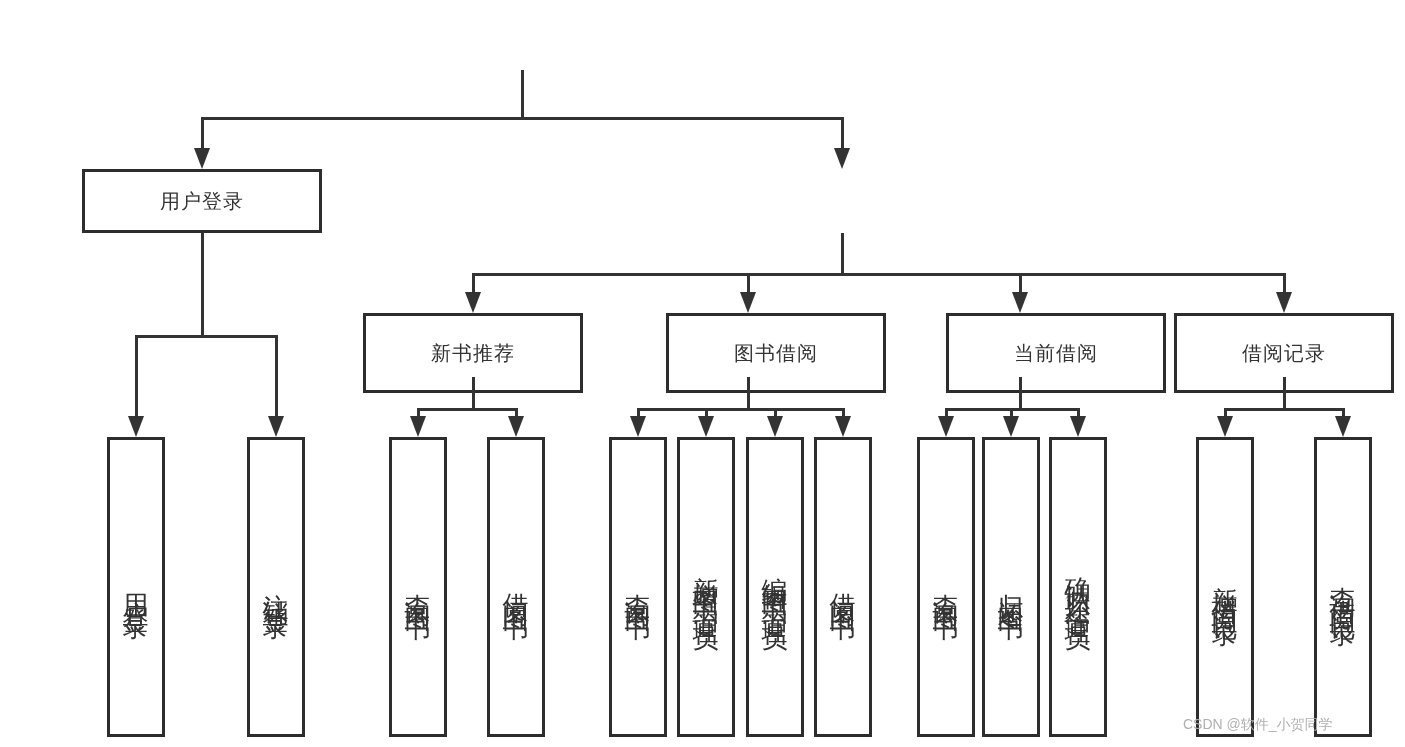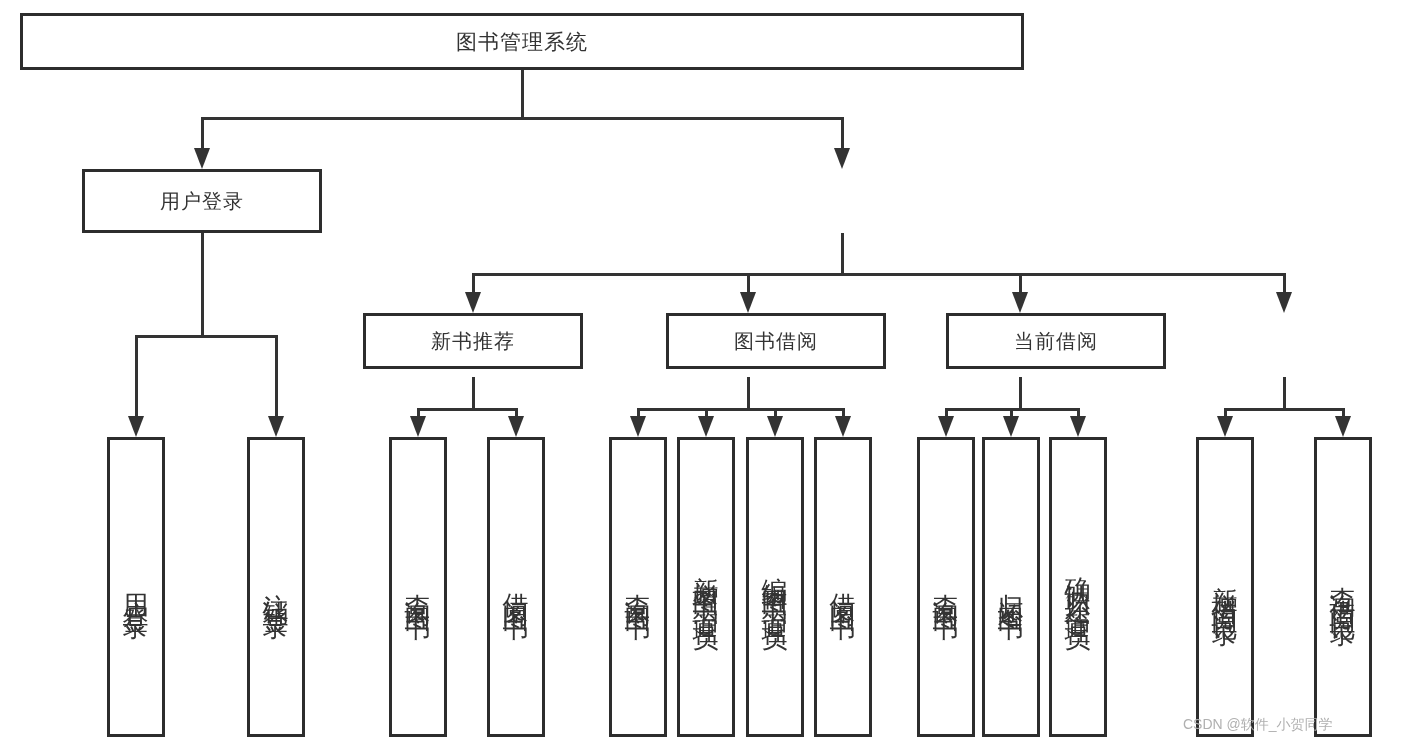--- a/index.html
+++ b/index.html
@@ -19,21 +19,21 @@
     display: flex;
     align-items: center;
     justify-content: center;
     color: #333333;
     font-size: 20px;
     letter-spacing: 1px;
     text-align: center;
   }
   .root  { left: 20px;  top: 13px;  width: 1004px; height: 57px; font-size: 21px; }
   .lv2   { top: 169px; width: 240px; height: 64px; }
-  .lv3   { top: 313px; width: 220px; height: 56px; }
+  .lv3   { top: 313px; width: 220px; height: 80px; }
   .leaf  {
     top: 437px; width: 58px; height: 300px;
     writing-mode: vertical-rl;
     text-orientation: mixed;
     font-size: 26px;
     letter-spacing: 7px;
     line-height: 1;
   }
   .vline, .hline, .arr { position: absolute; background: #333333; }
   .vline { width: 3px; }
@@ -59,21 +59,20 @@
     font-size: 14px;
     white-space: nowrap;
     z-index: 5;
   }
 </style>
 </head>
 <body>
 
 <div id="canvas">
 
-  <div class="box root">图书管理系统</div>
 
   <div class="vline" style="left:520.5px; top:70px; height:49px;"></div>
   <div class="hline" style="left:200.5px; top:117px; width:643px;"></div>
   <div class="arr" style="left:200.5px; top:117px; height:31px;"></div>
   <div class="arr" style="left:840.5px; top:117px; height:31px;"></div>
 
   <div class="box lv2" style="left:82px;">用户登录</div>
 
   <div class="vline" style="left:200.5px; top:233px; height:105px;"></div>
   <div class="hline" style="left:134.5px; top:335px; width:143px;"></div>
@@ -83,20 +82,21 @@
   <div class="vline" style="left:840.5px; top:233px; height:43px;"></div>
   <div class="hline" style="left:471.5px; top:273px; width:814px;"></div>
   <div class="arr" style="left:471.5px; top:273px; height:19px;"></div>
   <div class="arr" style="left:746.5px; top:273px; height:19px;"></div>
   <div class="arr" style="left:1018.5px; top:273px; height:19px;"></div>
   <div class="arr" style="left:1282.5px; top:273px; height:19px;"></div>
 
   <div class="box lv3" style="left:363px;">新书推荐</div>
   <div class="box lv3" style="left:638px;margin-left:28px;">图书借阅</div>
   <div class="box lv3" style="left:910px;margin-left:36px;">当前借阅</div>
+  <div class="box lv3" style="left:1174px;">借阅记录</div>
 
   <div class="vline" style="left:471.5px; top:377px; height:34px;"></div>
   <div class="hline" style="left:416.5px; top:408px; width:101px;"></div>
   <div class="arr" style="left:416.5px; top:408px; height:8px;"></div>
   <div class="arr" style="left:514.5px; top:408px; height:8px;"></div>
 
   <div class="vline" style="left:746.5px; top:377px; height:34px;"></div>
   <div class="hline" style="left:636.5px; top:408px; width:208px;"></div>
   <div class="arr" style="left:636.5px; top:408px; height:8px;"></div>
   <div class="arr" style="left:704.5px; top:408px; height:8px;"></div>

